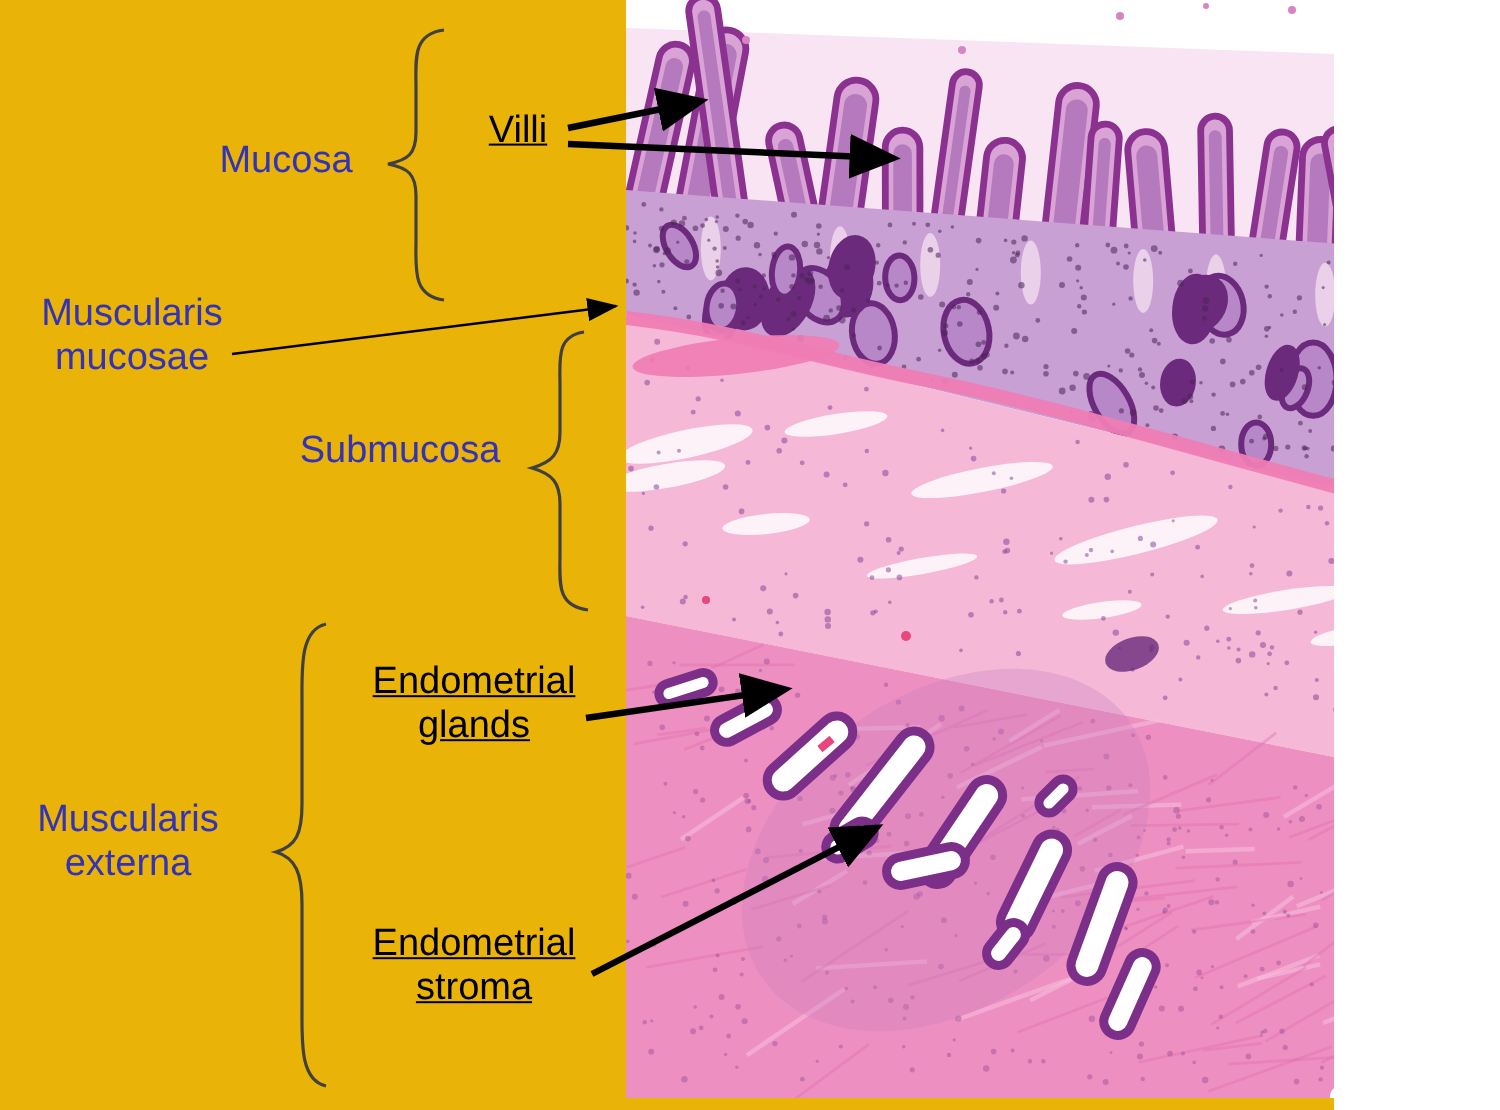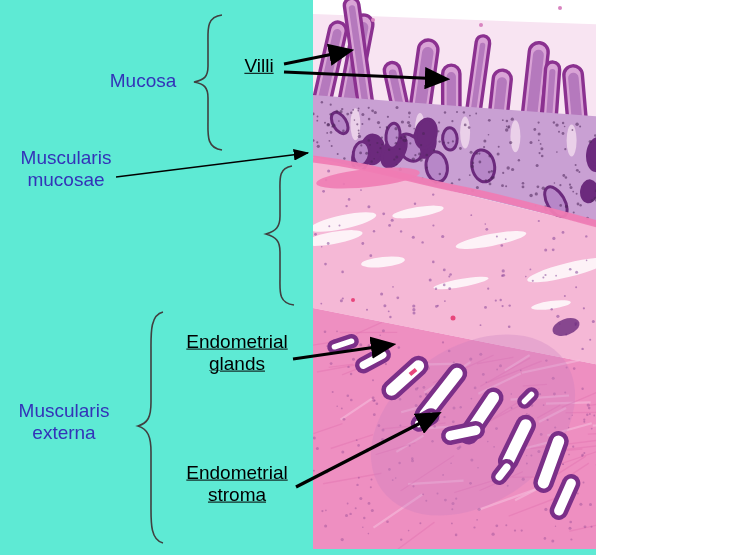--- a/index.html
+++ b/index.html
@@ -1,17 +1,17 @@
 <!DOCTYPE html>
 <html style="--layer-label: #3333b8; --structure-label: #000000; --annotation-line: #000000; --brace: #404040; --histology-background: #ffffff; --histology-inter-villi: #f8e4f2; --histology-villus-fill: #d9a3d6; --histology-villus-core: #a86bb4; --histology-villus-border: #8b3190; --histology-crypt-band: #c9a0d3; --histology-crypt-ring: #6c2a7d; --histology-crypt-fill: #b787c8; --histology-nuclei-speckle: #4a2458; --histology-muscularis-mucosae: #ef7cb4; --histology-submucosa: #f5b8d6; --histology-submucosa-streak: #fdf4f9; --histology-submucosa-speckle: #7d3b94; --histology-muscularis-externa: #ee8fc1; --histology-muscle-fiber: #e06fae; --histology-muscle-fiber-light: #f6bddd; --histology-muscle-speckle: #8c4492; --histology-light-mottle: #f6c7e0; --histology-gland-border: #7b2f88; --histology-gland-lumen: #ffffff; --histology-gland-blotch: #c77fc0; --histology-dense-gland-clump: #8a3b96; --histology-red-accent: #e8467c; --histology-top-speck: #d884c0;"><head>
 <meta charset="utf-8">
 <style>
   * { margin:0; padding:0; box-sizing:border-box; }
   html,body { background:#ffffff; font-family:"Liberation Sans", sans-serif; }
-  .stage { position:relative; width:596px; height:555px; background:#5eead4; overflow:hidden; }
+  .stage { position:relative; width:667px; height:555px; background:#eab308; overflow:hidden; }
   .micrograph { position:absolute; left:313px; top:0; width:437px; height:549px; }
   .overlay { position:absolute; left:0; top:0; pointer-events:none; }
   .lbl {
     position:absolute; transform:translate(-50%,-50%);
     font-size:19px; line-height:1.18; text-align:center; white-space:pre-line;
   }
   .lbl.layer { color:var(--layer-label,#3333b8); }
   .lbl.structure { color:var(--structure-label,#000);text-decoration:underline; }
   .brace { fill:none; stroke:var(--brace,#404040); stroke-width:1.6; }
   .thick-arrow { stroke:var(--annotation-line,#000); stroke-width:3.2; fill:none; }
@@ -1090,19 +1090,20 @@
     <path class="thick-arrow" marker-end="url(#arrowThick)" d="M284,72 L444,79"></path>
     <path class="thin-arrow" marker-end="url(#arrowThin)" d="M116,177 L308,153"></path>
     <path class="thick-arrow" marker-end="url(#arrowThick)" d="M293,359 L390,345"></path>
     <path class="thick-arrow" marker-end="url(#arrowThick)" d="M296,487 L436,415"></path>
   </svg>
 
   <div class="lbl layer" style="left:143px;top:81px">Mucosa</div>
   <div class="lbl structure" style="left:259px;top:66px">Villi</div>
   <div class="lbl layer" style="left:66px;top:169px">Muscularis
 mucosae</div>
+  <div class="lbl layer" style="left:200px;top:226px">Submucosa</div>
   <div class="lbl layer" style="left:64px;top:422px">Muscularis
 externa</div>
   <div class="lbl structure" style="left:237px;top:353px">Endometrial
 glands</div>
   <div class="lbl structure" style="left:237px;top:484px">Endometrial
 stroma</div>
 </div>
 
 </body></html>

